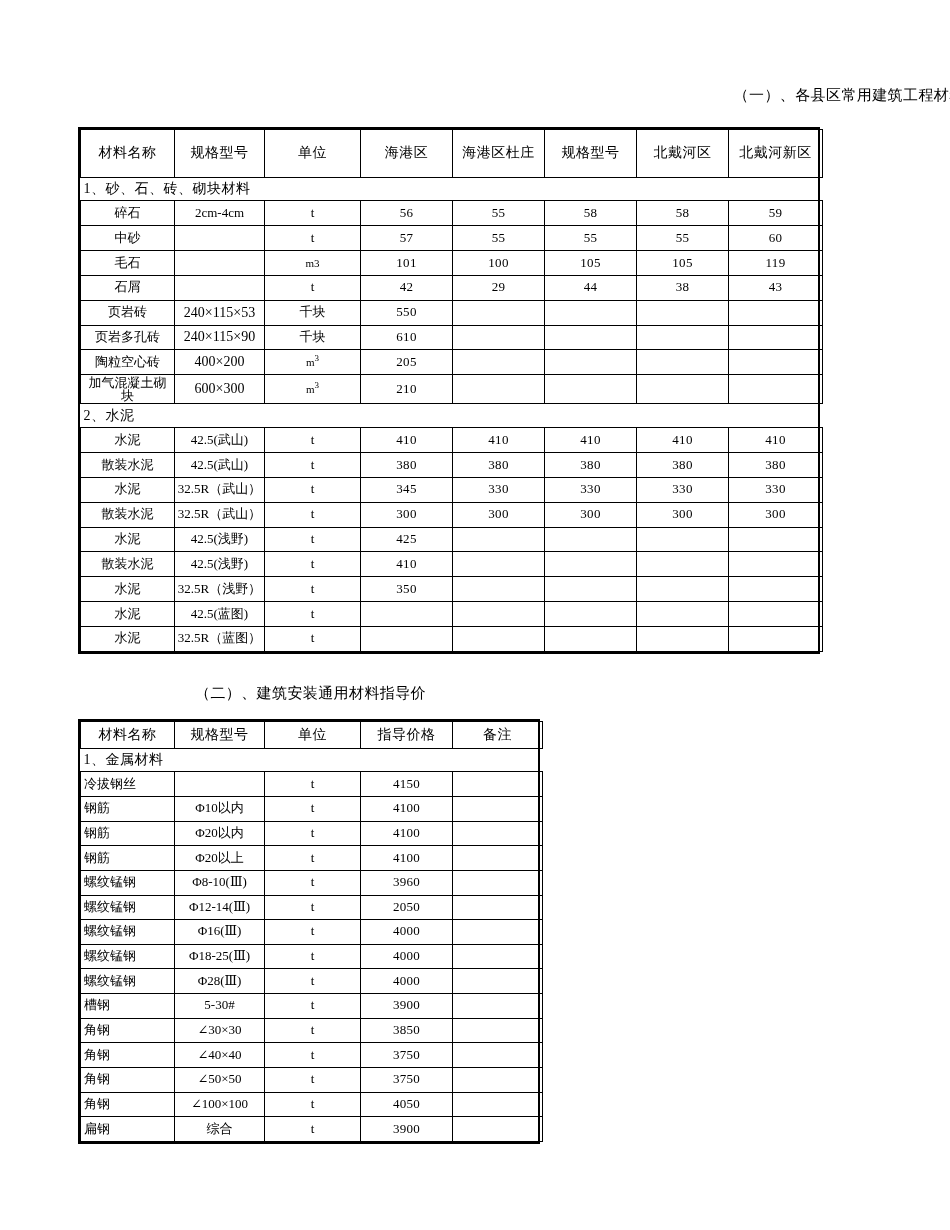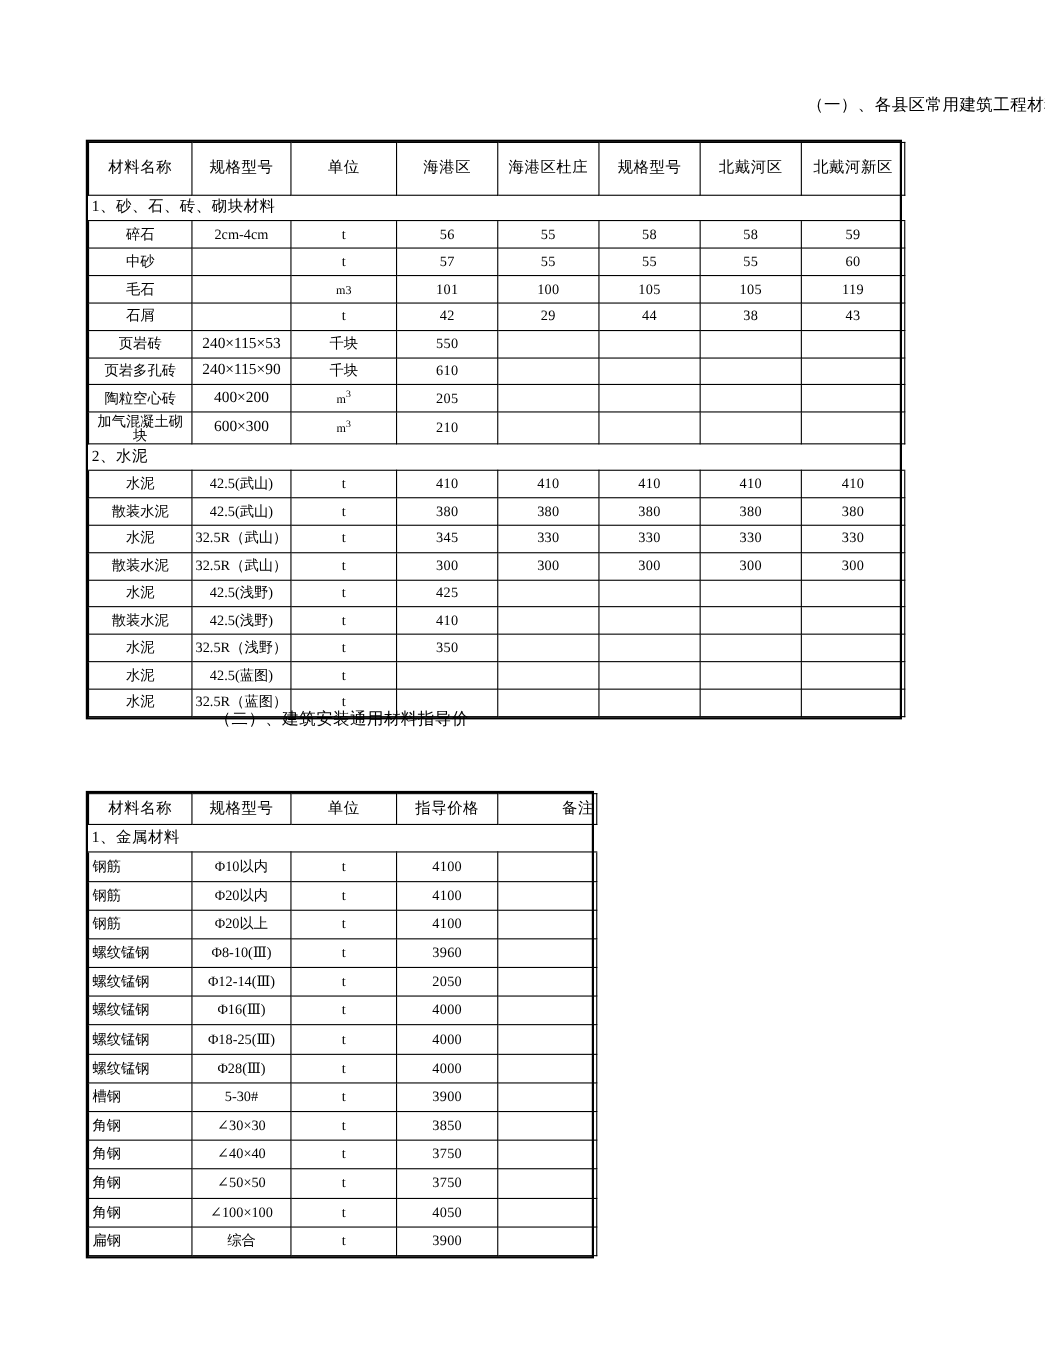--- a/index.html
+++ b/index.html
@@ -28,21 +28,21 @@
     white-space: nowrap;
     overflow: hidden;
   }
   .title-1 .inner {
     display: inline-block;
     margin-right: -30px;
   }
   .title-2 {
     position: absolute;
     left: 195px;
-    top: 644px;
+    top: 684px;
     font-size: 15px;
     letter-spacing: 0.4px;
     white-space: nowrap;
   }
 
   
   .tbl-wrap {
     position: absolute;
     box-sizing: border-box;
     border: 2px solid #000;
@@ -342,24 +342,31 @@
         <col style="width:96px">
       <col style="width:92px">
         <col style="width:90px">
     </colgroup>
     <tbody>
         <tr>
           <td class="hdr" style="height: 25px;">材料名称</td>
           <td class="hdr" style="height: 25px;">规格型号</td>
           <td class="hdr" style="height: 25px;">单位</td>
           <td class="hdr" style="height: 25px;">指导价格</td>
-          <td class="hdr" style="height: 25px; text-align: right;">备注</td>
+          <td class="hdr" style="height: 25px;">备注</td>
         </tr>
         <tr>
           <td class="sect sect-first" colspan="5" style="height: 22px;">1、金属材料</td>
+        </tr>
+        <tr>
+          <td class="name-left" style="height: 23px;">冷拔钢丝</td>
+          <td></td>
+          <td>t</td>
+          <td><span class="num">4150</span></td>
+          <td></td>
         </tr>
         <tr>
           <td class="name-left" style="height: 23px;">钢筋</td>
           <td><span class="spec">Φ10以内</span></td>
           <td>t</td>
           <td><span class="num">4100</span></td>
           <td></td>
         </tr>
         <tr>
           <td class="name-left" style="height: 23px;">钢筋</td>

